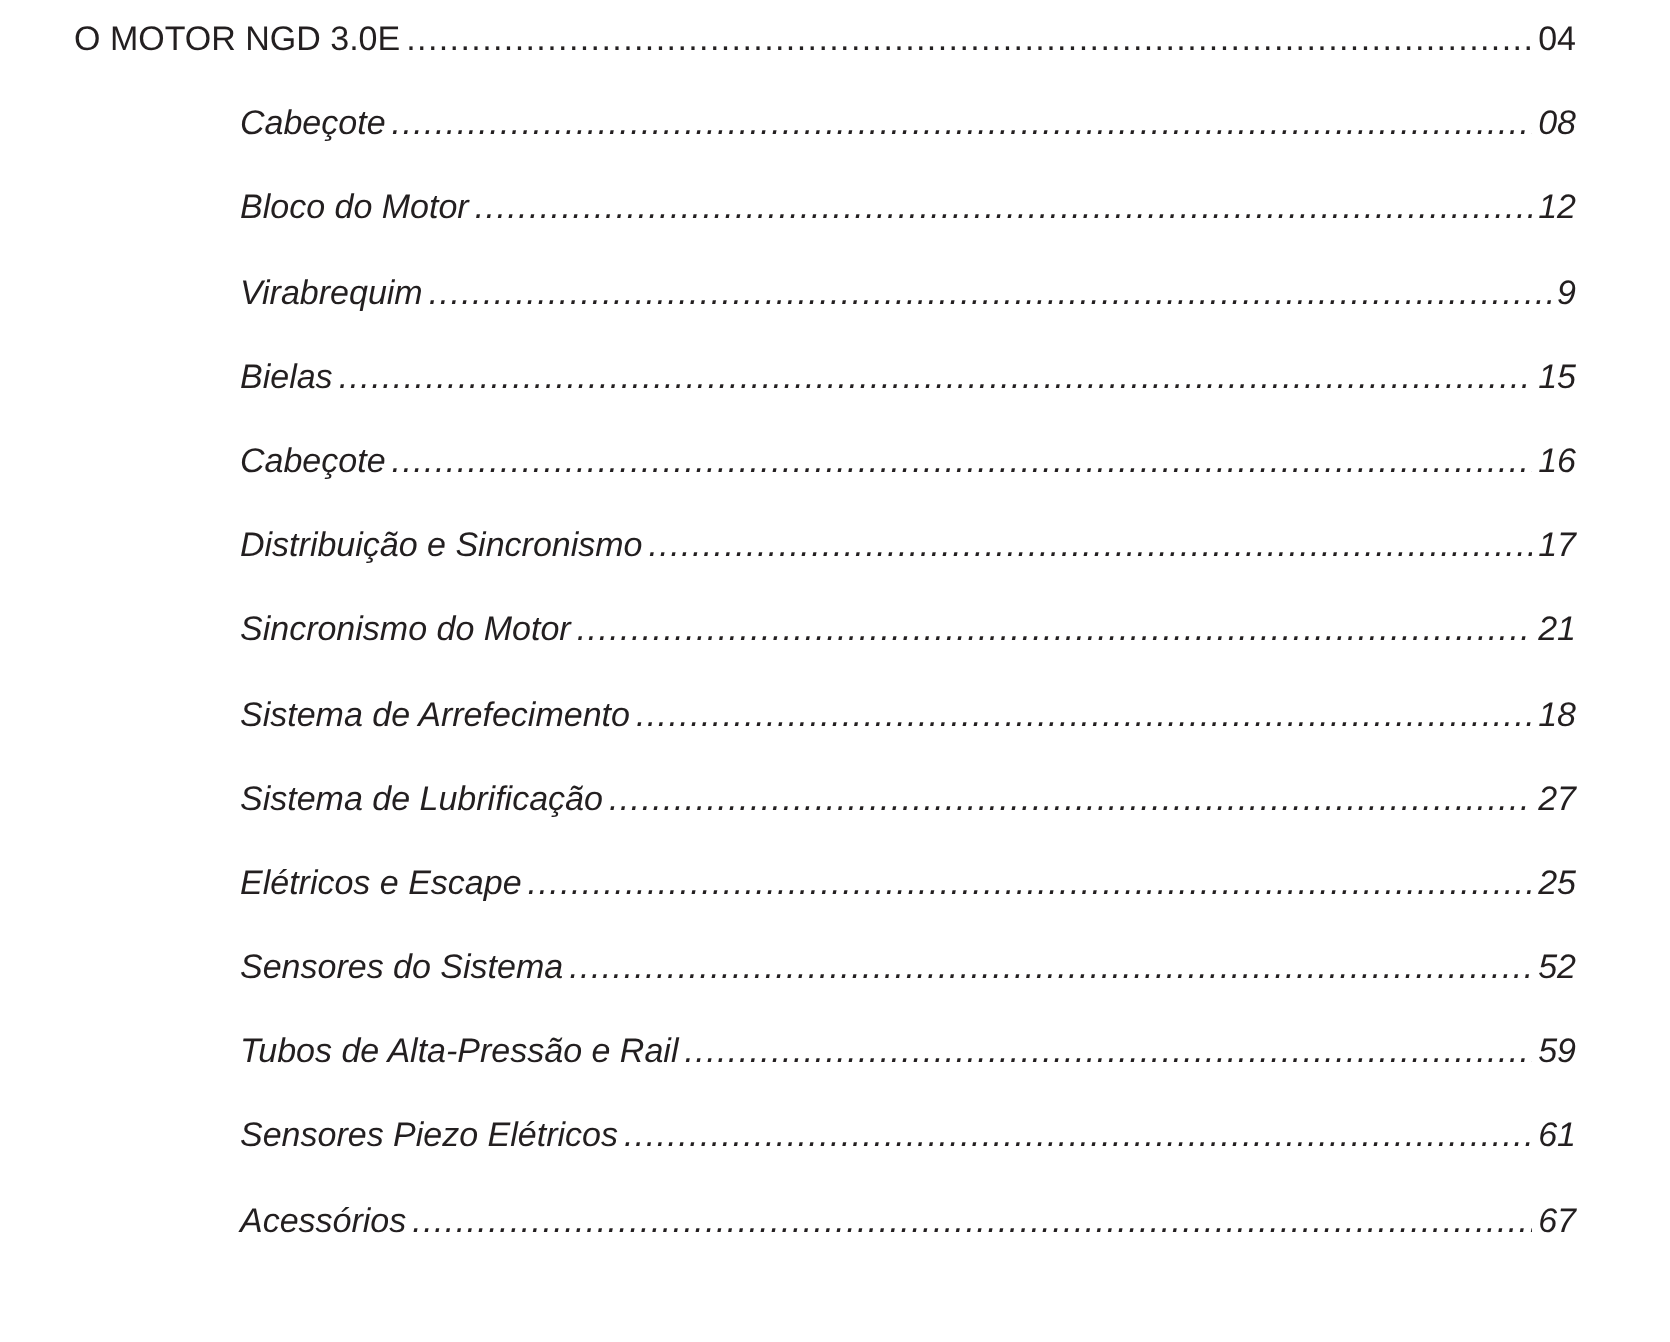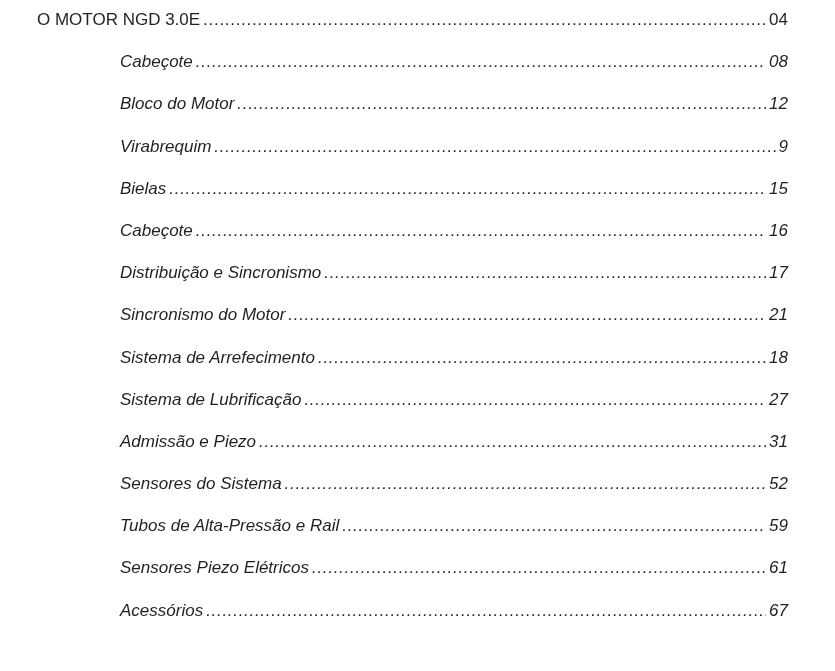--- a/index.html
+++ b/index.html
@@ -116,23 +116,23 @@
     <span class="page">18</span>
   </div>
 
   <div class="toc-row level-1">
     <span class="label">Sistema de Lubrificação</span>
     <span class="dots"></span>
     <span class="page">27</span>
   </div>
 
   <div class="toc-row level-1">
-    <span class="label">Admissão e Piezo</span>
+    <span class="label">Elétricos e Escape</span>
     <span class="dots"></span>
-    <span class="page">31</span>
+    <span class="page">25</span>
   </div>
 
 
   <div class="toc-row level-1">
     <span class="label">Sensores do Sistema</span>
     <span class="dots"></span>
     <span class="page">52</span>
   </div>
 
   <div class="toc-row level-1">

